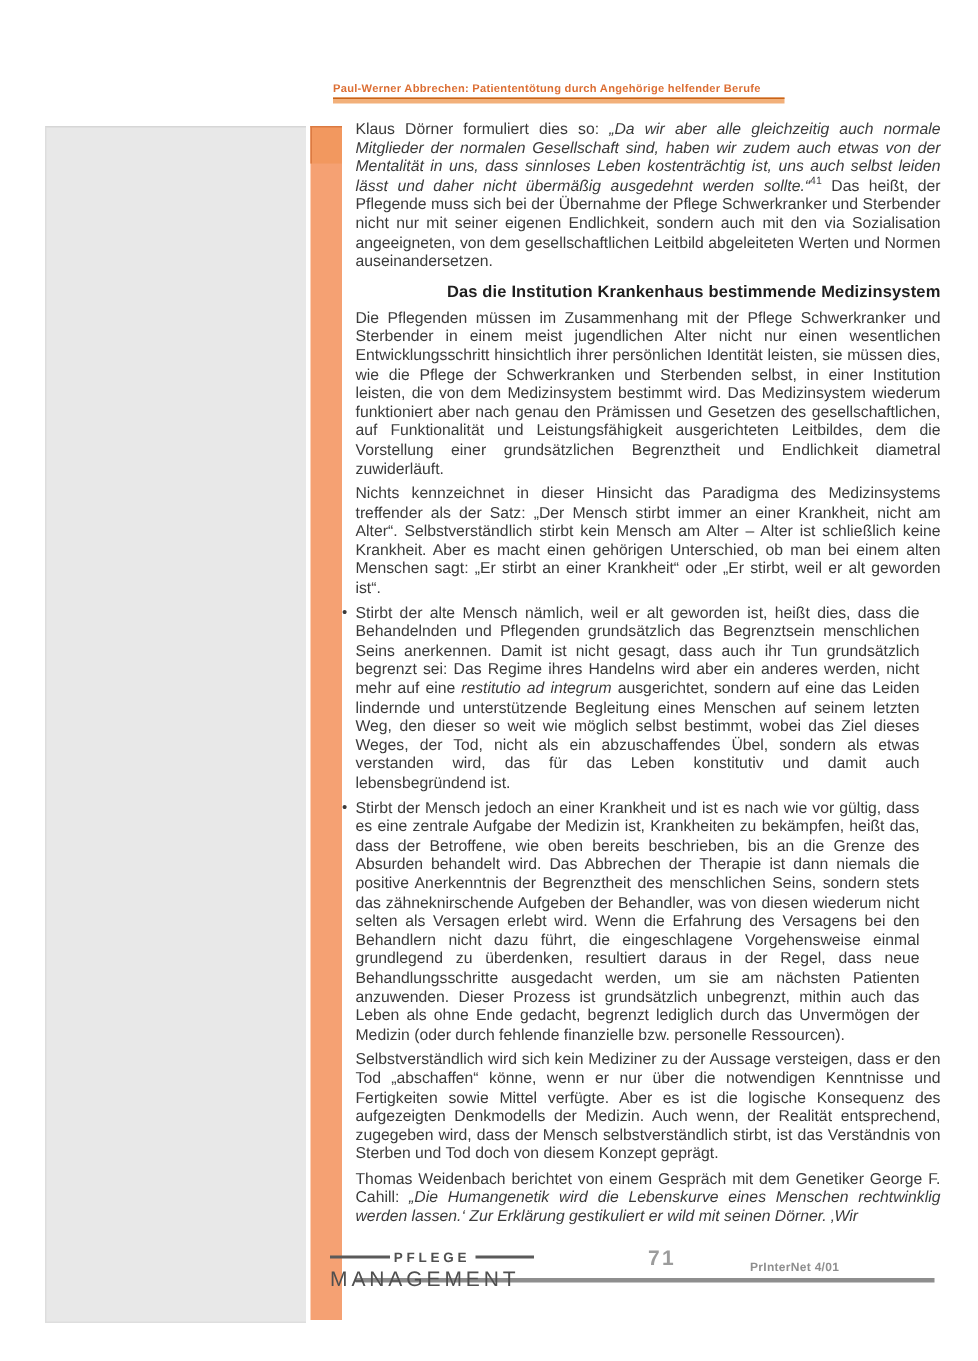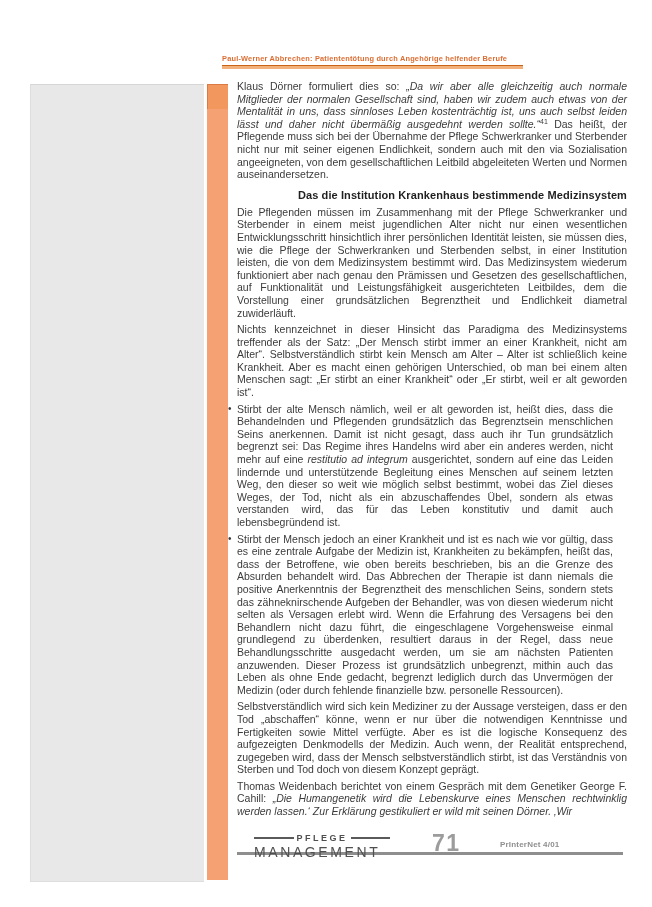--- a/index.html
+++ b/index.html
@@ -50,32 +50,32 @@
   .article li::before{
     content:"\2022";position:absolute;left:-9px;top:0;
     font-size:10px;color:#3b3b3b;
   }
   .article em{}
   .article sup{font-size:7px;line-height:0;vertical-align:super;}
   
   .footer-rule{
     position:absolute;left:237px;top:852px;width:386px;height:3px;background:#8e8e8e;
   }
-  .logo{position:absolute;left:254px;top:833px;width:136px;color:#4f4f4f;}
+  .logo{position:absolute;left:220px;top:833px;width:136px;color:#4f4f4f;}
   .logo-top{display:flex;align-items:center;}
   .logo-top .flank{flex:1;border-top:2px solid #5a5a5a;height:0;}
   .logo-line1{
     font-size:9px;font-weight:bold;letter-spacing:2.5px;padding:0 3px;white-space:nowrap;
   }
   .logo-line2{
     font-size:14px;font-weight:normal;letter-spacing:2.6px;margin-top:1px;white-space:nowrap;
   }
   .page-number{
     position:absolute;left:432px;top:830px;
-    font-size:23px;font-weight:bold;color:#9c9c9c;letter-spacing:1.5px;
+    font-size:14px;font-weight:bold;color:#9c9c9c;letter-spacing:1.5px;
   }
   .issue{
     position:absolute;left:500px;top:840px;width:122px;text-align:left;
     font-size:8px;font-weight:bold;color:#8f8f8f;letter-spacing:0.2px;
   }
 </style>
 </head>
 <body>
 
 <div class="gray-block"></div>

